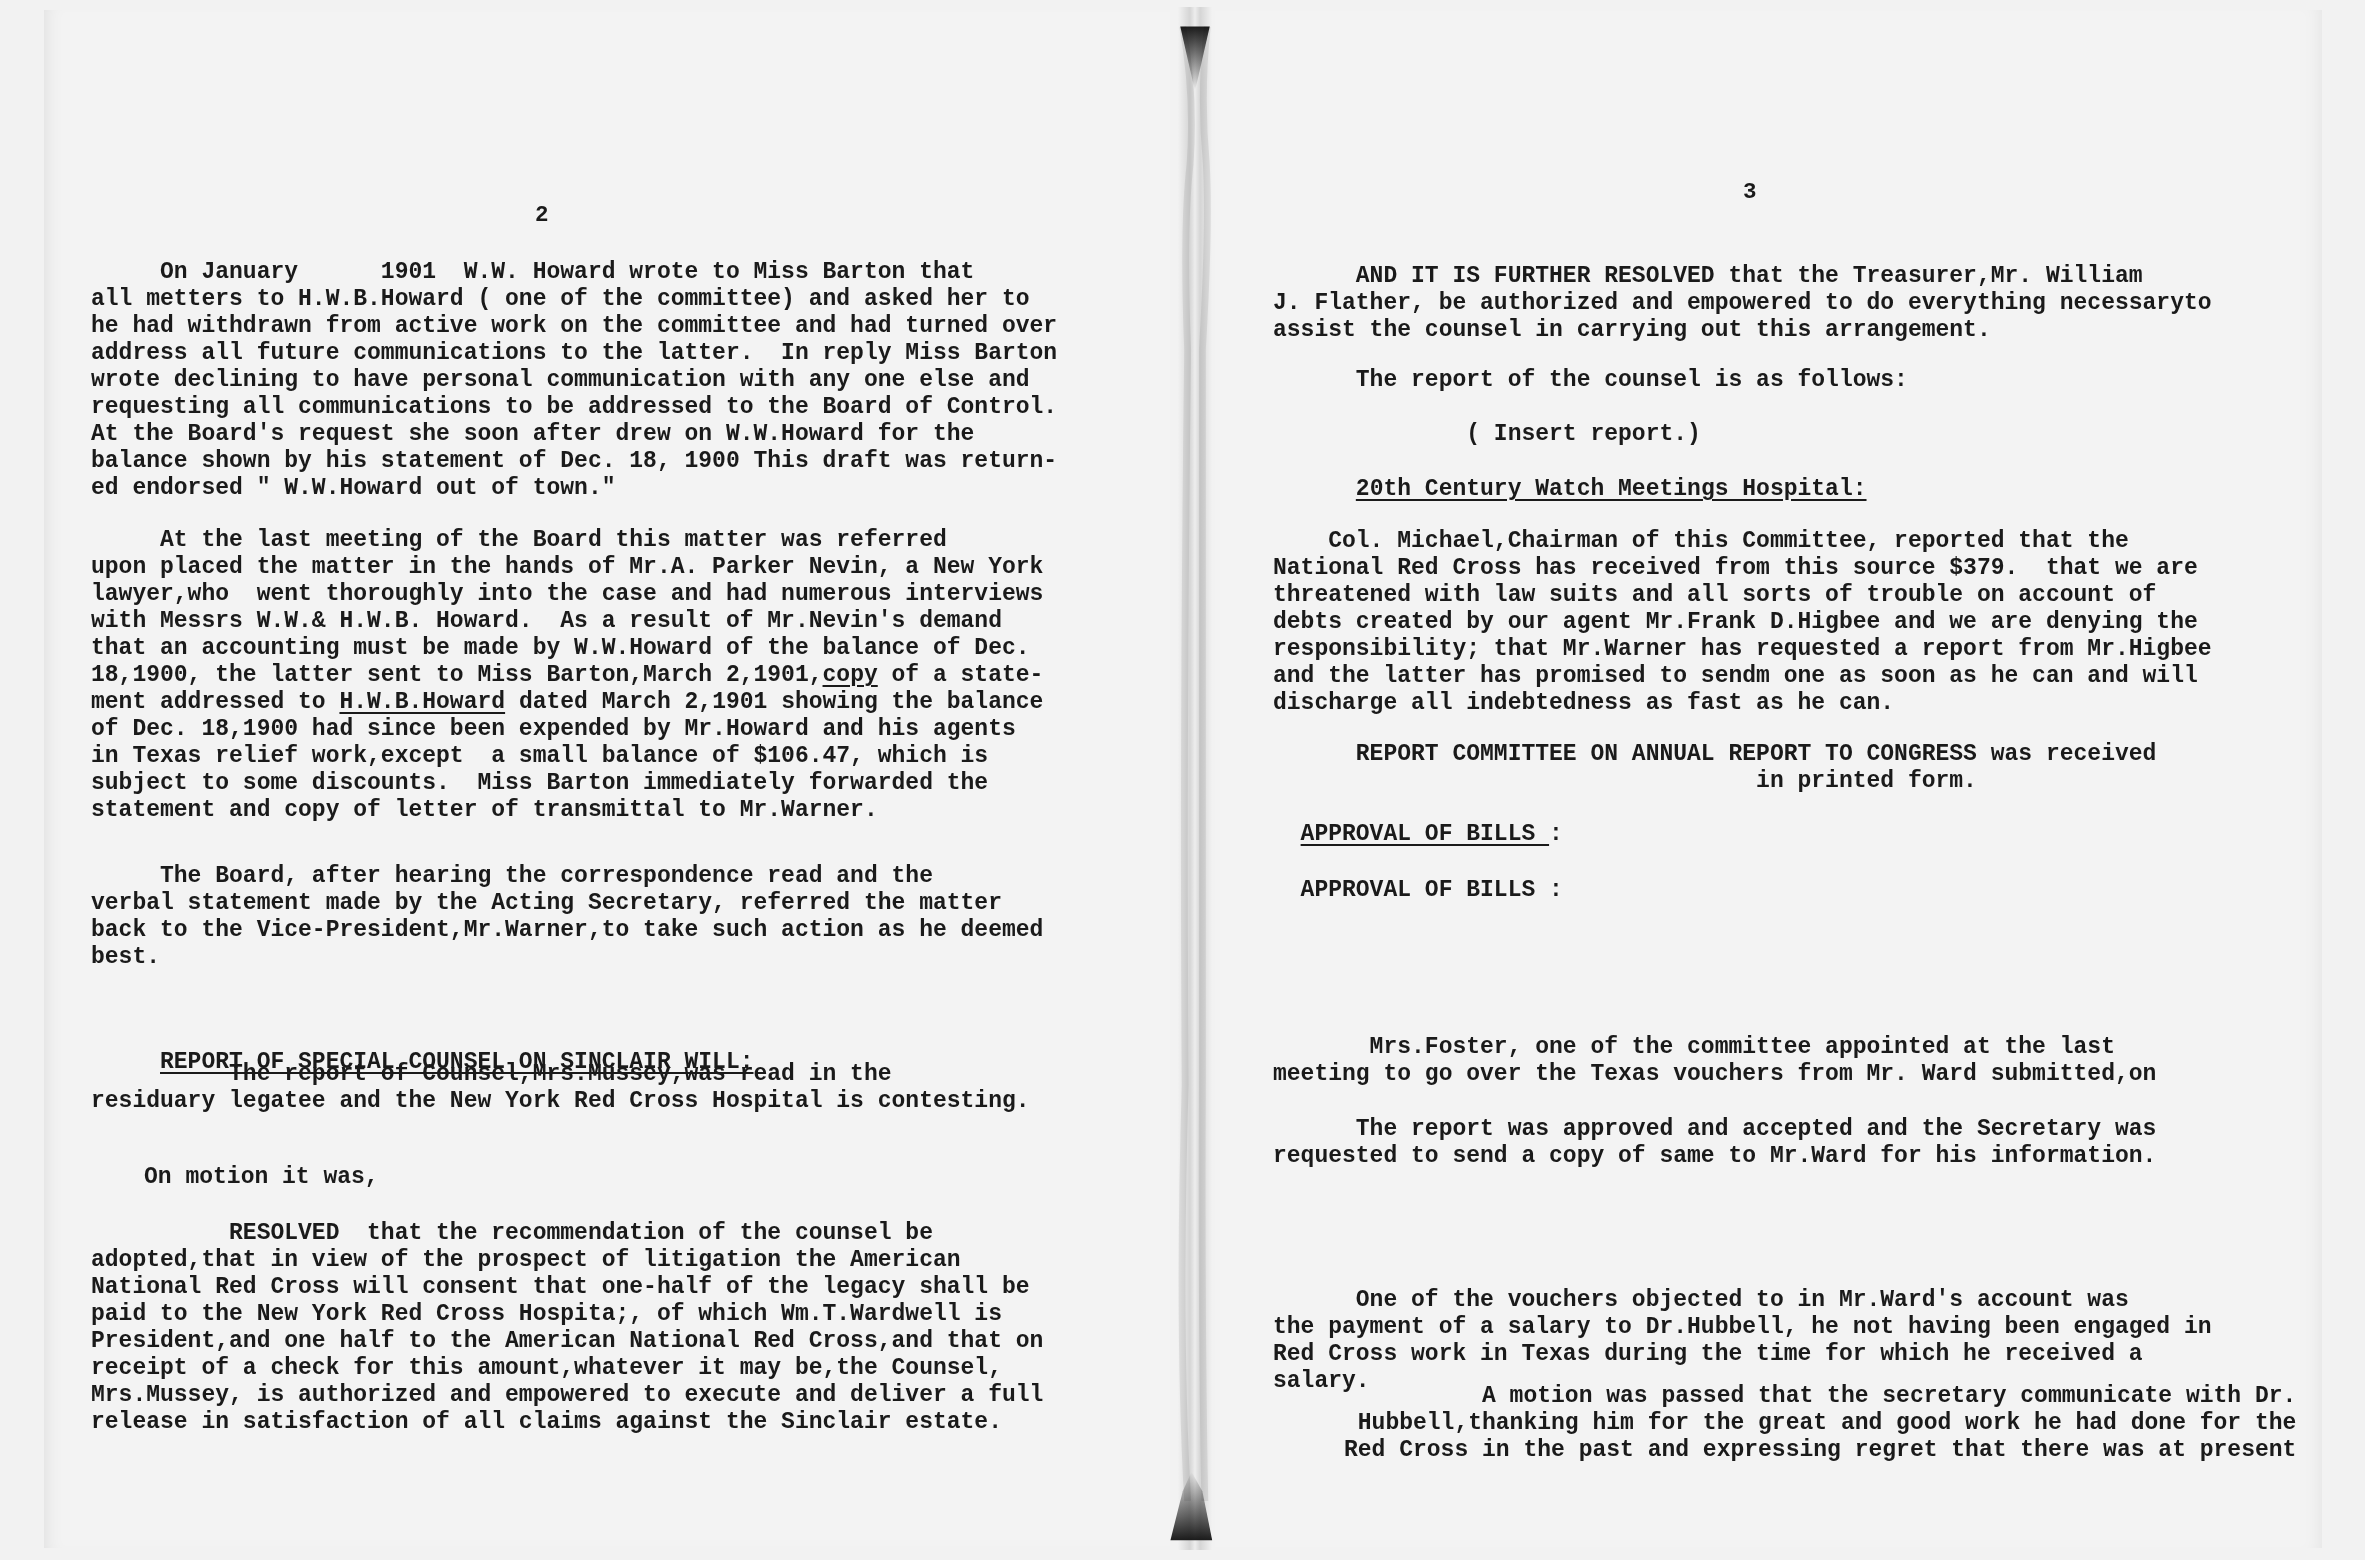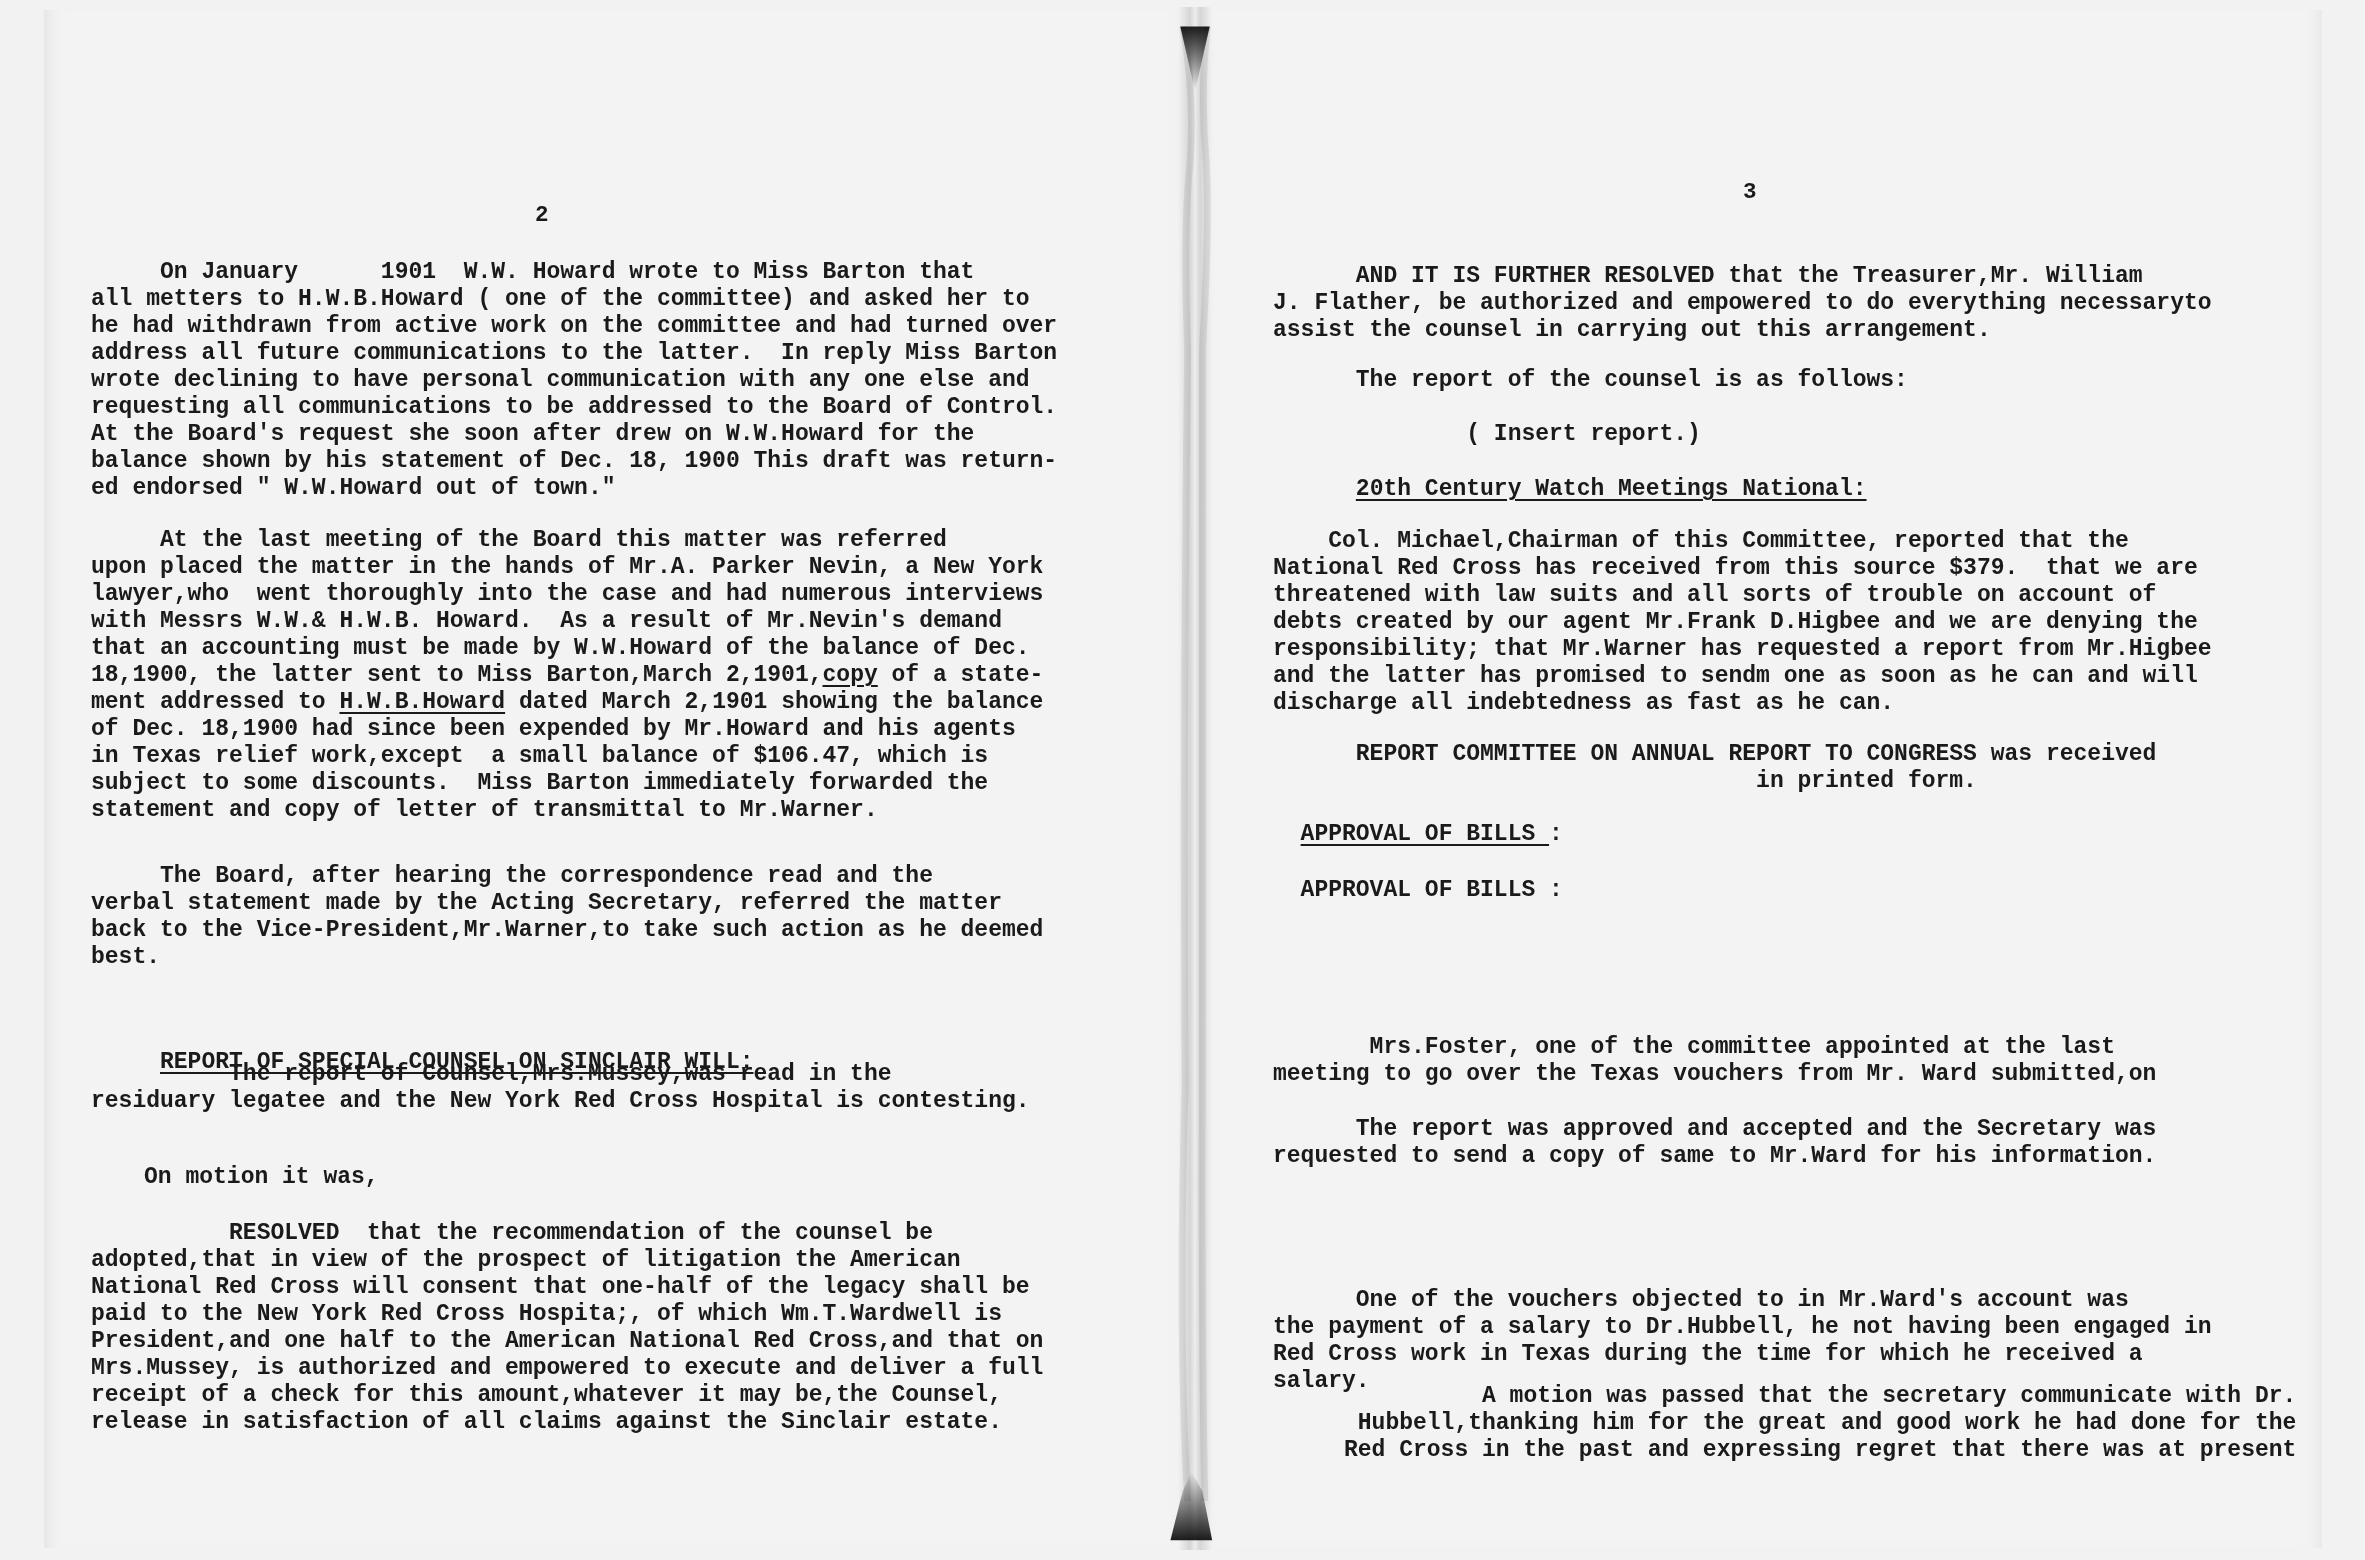--- a/index.html
+++ b/index.html
@@ -154,43 +154,43 @@
   <div class="para" style="left:75px; top:1164px;">
     <span class="line">     On motion it was,</span>
   </div>
 
   <div class="para" style="left:91px; top:1220px;">
     <span class="line">          RESOLVED  that the recommendation of the counsel be</span>
     <span class="line">adopted,that in view of the prospect of litigation the American</span>
     <span class="line">National Red Cross will consent that one-half of the legacy shall be</span>
     <span class="line">paid to the New York Red Cross Hospita;, of which Wm.T.Wardwell is</span>
     <span class="line">President,and one half to the American National Red Cross,and that on</span>
+    <span class="line">receipt of a check for this amount,whatever it may be,the Counsel,</span>
     <span class="line">Mrs.Mussey, is authorized and empowered to execute and deliver a full</span>
-    <span class="line">receipt of a check for this amount,whatever it may be,the Counsel,</span>
     <span class="line">release in satisfaction of all claims against the Sinclair estate.</span>
   </div>
 
   <div class="page-number" style="left:1743px; top:179px;">3</div>
 
   <div class="para" style="left:1273px; top:263px;">
     <span class="line">      AND IT IS FURTHER RESOLVED that the Treasurer,Mr. William</span>
     <span class="line">J. Flather, be authorized and empowered to do everything necessaryto</span>
     <span class="line">assist the counsel in carrying out this arrangement.</span>
   </div>
 
   <div class="para" style="left:1273px; top:367px;">
     <span class="line">      The report of the counsel is as follows:</span>
   </div>
 
   <div class="para" style="left:1273px; top:421px;">
     <span class="line">              ( Insert report.)</span>
   </div>
 
   <div class="para" style="left:1273px; top:476px;">
-    <span class="line"><span>      </span><span class="u-seg">20th Century Watch Meetings National:</span></span>
+    <span class="line"><span>      </span><span class="u-seg">20th Century Watch Meetings Hospital:</span></span>
   </div>
 
   <div class="para" style="left:1273px; top:528px;">
     <span class="line">    Col. Michael,Chairman of this Committee, reported that the</span>
     <span class="line">National Red Cross has received from this source $379.  that we are</span>
     <span class="line">threatened with law suits and all sorts of trouble on account of</span>
     <span class="line">debts created by our agent Mr.Frank D.Higbee and we are denying the</span>
     <span class="line">responsibility; that Mr.Warner has requested a report from Mr.Higbee</span>
     <span class="line">and the latter has promised to sendm one as soon as he can and will</span>
     <span class="line">discharge all indebtedness as fast as he can.</span>

